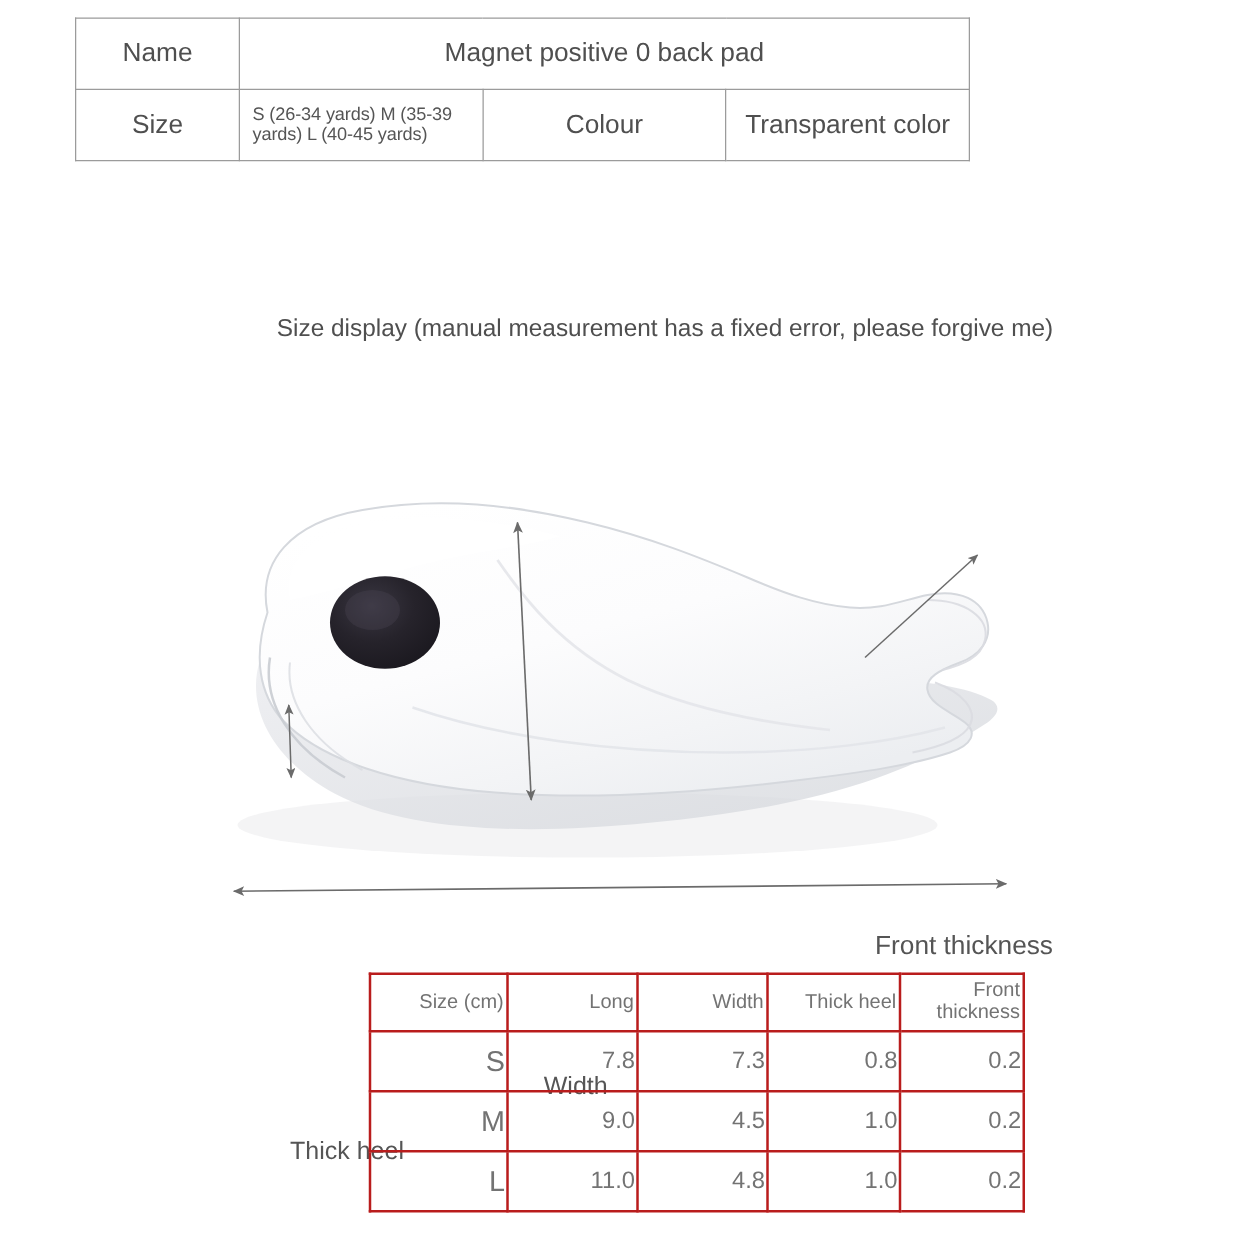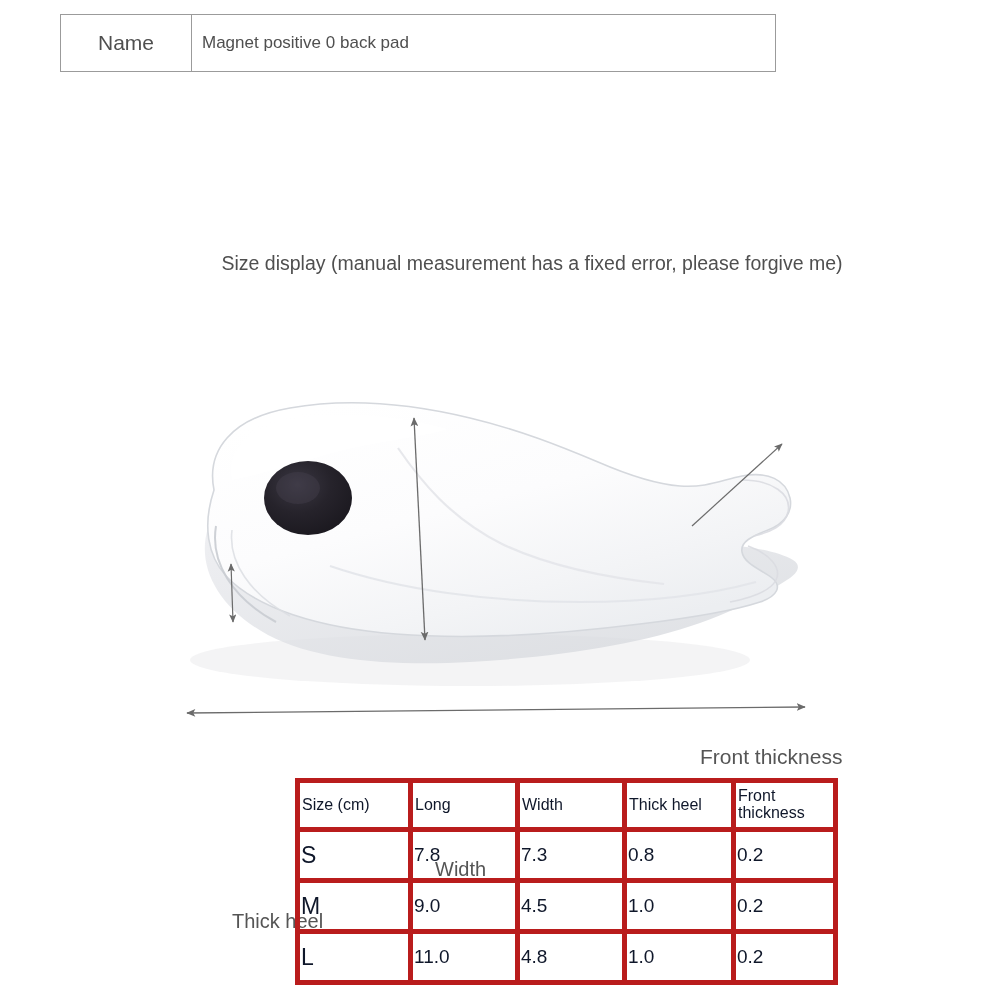--- a/index.html
+++ b/index.html
@@ -32,22 +32,22 @@
     padding: 0 10px;
     vertical-align: middle;
     color: #555555;
   }
   #spec-table td.lbl {
     text-align: center;
     font-size: 21px;
     color: #4f4f4f;
   }
   #spec-table td.val {
-    text-align: left;
-    font-size: 17px;
+    text-align: center;
+    font-size: 21px;
     color: #4f4f4f;
   }
   #spec-table td.val-small {
     text-align: left;
     font-size: 14.5px;
     color: #555555;
     letter-spacing: -0.1px;
   }
 
   
@@ -86,25 +86,25 @@
   
   #size-table {
     position: absolute;
     left: 295px;
     top: 778px;
     width: 493px;
     border-collapse: collapse;
     table-layout: fixed;
   }
   #size-table td, #size-table th {
-    border: 5px solid #b91c1c;
-    text-align: left;
+    border: 2px solid #b91c1c;
+    text-align: right;
     vertical-align: middle;
     font-weight: normal;
-    color: #0f172a;
+    color: #737373;
   }
   #size-table thead th {
     height: 44px;
     font-size: 16px;
     line-height: 1.05;
     padding: 0 2px;
   }
   #size-table tbody td {
     height: 44px;
     font-size: 19px;
@@ -119,20 +119,26 @@
   .col-front { width: 93px; }
 </style>
 </head>
 <body>
 
 <table id="spec-table">
   <tbody>
     <tr>
       <td class="lbl" style="width:110px;">Name</td>
       <td class="val" colspan="3">Magnet positive 0 back pad</td>
+    </tr>
+    <tr>
+      <td class="lbl" style="width:110px;">Size</td>
+      <td class="val-small" style="width:370px;">S (26-34 yards) M (35-39 yards) L (40-45 yards)</td>
+      <td class="lbl" style="width:97px;">Colour</td>
+      <td class="val">Transparent color</td>
     </tr>
   </tbody>
 </table>
 
 <div id="size-display-caption">Size display (manual measurement has a fixed error, please forgive me)</div>
 
 <div id="diagram">
   <svg width="1000" height="430" viewBox="0 0 1000 430" xmlns="http://www.w3.org/2000/svg">
     <defs>
       <linearGradient id="padGrad" x1="0.15" y1="0.05" x2="0.75" y2="0.95">

